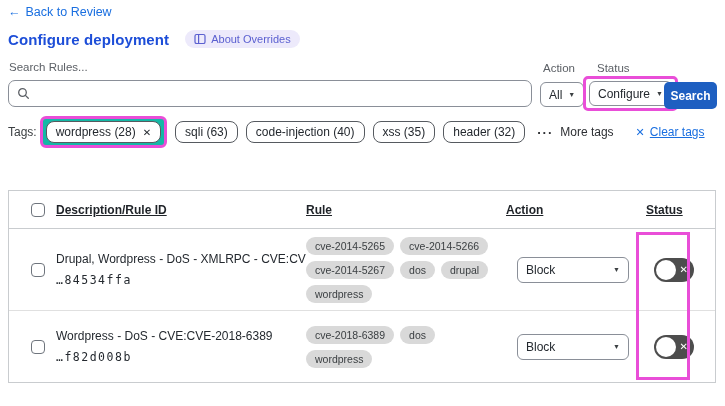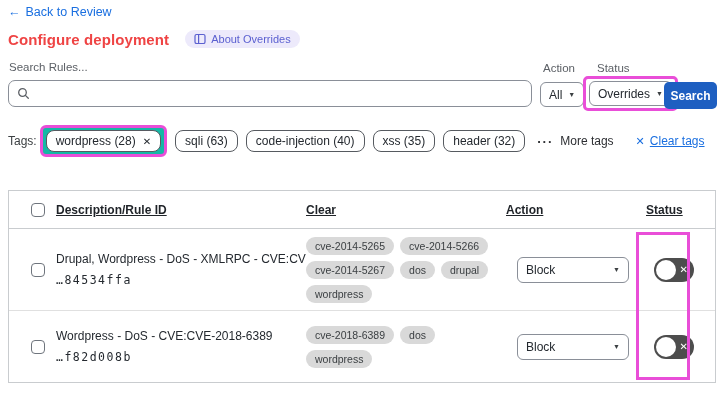--- a/index.html
+++ b/index.html
@@ -6,21 +6,21 @@
   html,body { background:#ffffff; }
   body { font-family:"Liberation Sans", sans-serif; color:#24292f; }
   .page { position:relative; width:725px; height:406px; background:#fff; overflow:hidden; }
 
   
   .back-link { position:absolute; left:8px; top:5px; color:#1a6fe0; font-size:12.5px; font-weight:500;
     text-decoration:none; display:flex; align-items:center; gap:5px; cursor:pointer; }
 
   
   .header-row { position:absolute; left:8px; top:30px; display:flex; align-items:center; gap:16px; }
-  .page-title { font-size:15px; font-weight:700; color:#ef4444; letter-spacing:.1px; }
+  .page-title { font-size:15px; font-weight:700; color:#1d4ed8; letter-spacing:.1px; }
   .about-badge { display:flex; align-items:flex-end; gap:5px; background:#edeafb; color:#5a5fd0;
     font-size:11px; font-weight:500; padding:3px 9px; border-radius:10px; cursor:pointer; }
 
   
   .field-label { position:absolute; font-size:11.5px; color:#5c6066; }
   .search-label { left:9px; top:61px; }
   .action-label { left:543px; top:62px; }
   .status-label { left:597px; top:62px; }
 
   .search-input-wrap { position:absolute; left:8px; top:80px; width:524px; height:27px;
@@ -33,21 +33,21 @@
   .caret { font-size:7px; color:#3c4043; line-height:1; }
   .action-select { position:absolute; left:540px; top:82px; }
   .status-highlight { position:absolute; left:583px; top:76px; border:3px solid #e94ed8;
     border-radius:5px; padding:2px 3px; background:#fff; }
 
   .search-button { position:absolute; left:664px; top:82px; width:53px; height:27px; background:#1e5fc1;
     color:#fff; border:none; border-radius:5px; font-size:12px; font-weight:600; cursor:pointer;
     font-family:"Liberation Sans", sans-serif; }
 
   
-  .tags-row { position:absolute; left:8px; top:125px; width:710px; display:flex; align-items:center; }
+  .tags-row { position:absolute; left:8px; top:116px; width:710px; display:flex; align-items:center; }
   .tags-label { font-size:12px; color:#3c4043; margin-right:3px; }
   .tag-highlight { border:3px solid #e94ed8; border-radius:6px; padding:2px 3px; margin-right:8px; background:#14b8a6; }
   .tag-chip { display:flex; align-items:center; gap:7px; border:1.4px solid #565a60; border-radius:8px;
     background:#fff; padding:3px 9px; font-size:12px; color:#24292f; cursor:pointer; white-space:nowrap; }
   .tag-chip + .tag-chip { margin-left:8px;align-items:flex-end; }
   .chip-x { font-size:10px; color:#24292f; }
   .more-tags { display:flex; align-items:center; gap:7px; margin-left:12px; font-size:12px; color:#2d2f33; cursor:pointer; }
   .more-dots { font-weight:700; letter-spacing:1px; font-size:13px; }
   .clear-tags { display:flex; align-items:center; gap:5px; margin-left:22px; color:#1a6fe0; font-size:12px; cursor:pointer; }
   .clear-tags .clear-label { text-decoration:underline; }
@@ -110,21 +110,21 @@
 
   <div class="field-label action-label">Action</div>
   <div class="select action-select">
     <span>All</span>
     <span class="caret">▼</span>
   </div>
 
   <div class="field-label status-label">Status</div>
   <div class="status-highlight">
     <div class="select">
-      <span>Overrides</span>
+      <span>Configure</span>
       <span class="caret">▼</span>
     </div>
   </div>
 
   <button class="search-button">Search</button>
 
   <div class="tags-row">
     <span class="tags-label">Tags:</span>
     <span class="tag-highlight">
       <span class="tag-chip">
@@ -153,21 +153,21 @@
       <span class="clear-label">Clear tags</span>
     </span>
   </div>
 
   <div class="rules-table">
     <div class="t-row t-head">
       <div class="cb-cell">
           <div class="checkbox"></div>
         </div>
       <div>Description/Rule ID</div>
-      <div>Clear</div>
+      <div>Rule</div>
       <div>Action</div>
       <div>Status</div>
     </div>
 
     <div class="t-row t-body-row1">
       <div class="cb-cell">
           <div class="checkbox"></div>
         </div>
       <div class="desc-cell">
         <div class="desc-line">Drupal, Wordpress - DoS - XMLRPC - CVE:CVE-2...</div>

